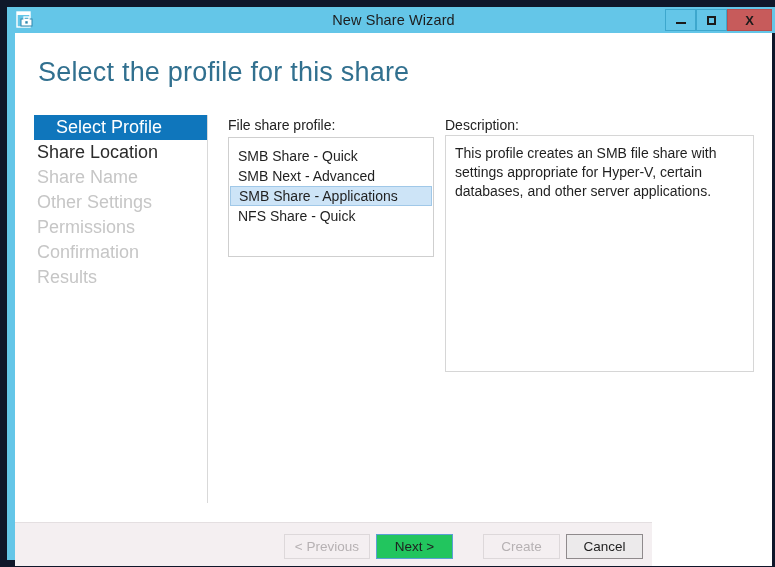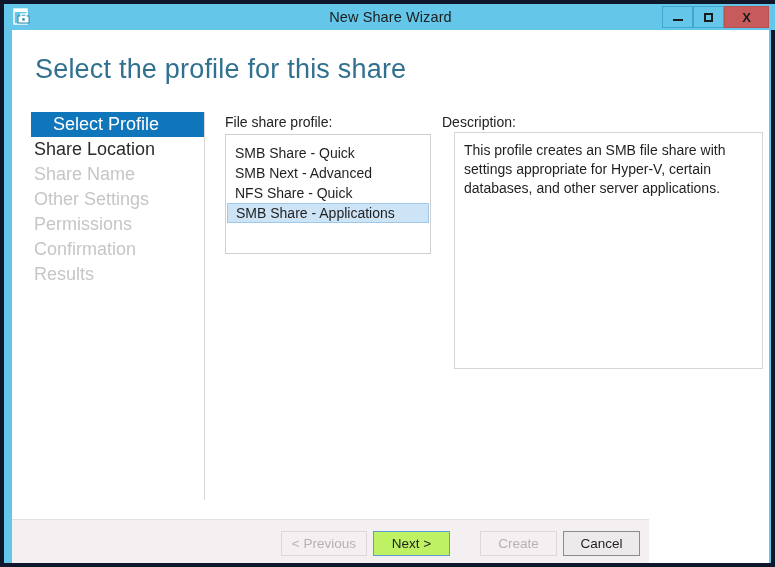--- a/index.html
+++ b/index.html
@@ -16,21 +16,21 @@
   }
 
   
   .window {
     position: absolute;
     left: 0; top: 0;
     width: 775px;
     height: 567px;
     box-sizing: border-box;
     background: #64c6e8;
-    border: 4px solid #0f172a;
+    border: 7px solid #0f172a;
   }
 
   
   .titlebar {
     position: absolute;
     left: 0; top: 0;
     width: 773px;
     height: 26px;
     background: #64c6e8;
   }
@@ -188,21 +188,20 @@
   
   .descbox {
     position: absolute;
     left: 430px; top: 102px;
     width: 309px;
     height: 237px;
     background: #ffffff;
     border: 1px solid #d6d6d6;
     box-sizing: border-box;
     padding: 8px 10px 8px 9px;
-    margin-left: 12px;
   }
   .desc-text {
     font-size: 14px;
     color: #1f1f1f;
     line-height: 19px;
   }
 
   
   .footer {
     position: absolute;
@@ -234,21 +233,21 @@
     justify-content: center;
     cursor: default;
     white-space: nowrap;
   }
   .btn.disabled {
     color: #b6b1b3;
     border-color: #ddd8da;
   }
   .btn.default {
     border: 1px solid #5a9fd4;
-    background: #bef264;
+    background: #22c55e;
   }
   .btn.normal {
     border: 1px solid #8f8a8c;
     background: #eceaeb;
   }
   .gap-sm { width: 6px; }
   .gap-lg { width: 30px; }
 </style>
 </head>
 <body>
@@ -290,22 +289,22 @@
       <div class="step">Confirmation</div>
       <div class="step">Results</div>
     </div>
 
     <div class="divider"></div>
 
     <div class="field-label" id="label-profile">File share profile:</div>
     <div class="listbox">
       <div class="list-item">SMB Share - Quick</div>
       <div class="list-item">SMB Next - Advanced</div>
+      <div class="list-item selected">SMB Share - Applications</div>
       <div class="list-item">NFS Share - Quick</div>
-      <div class="list-item selected">SMB Share - Applications</div>
     </div>
 
     <div class="field-label" id="label-description">Description:</div>
     <div class="descbox">
       <div class="desc-text">This profile creates an SMB file share with settings appropriate for Hyper-V, certain databases, and other server applications.</div>
     </div>
 
     <div class="footer">
       <div class="btn-row">
         <div class="btn disabled">&lt; Previous</div>

